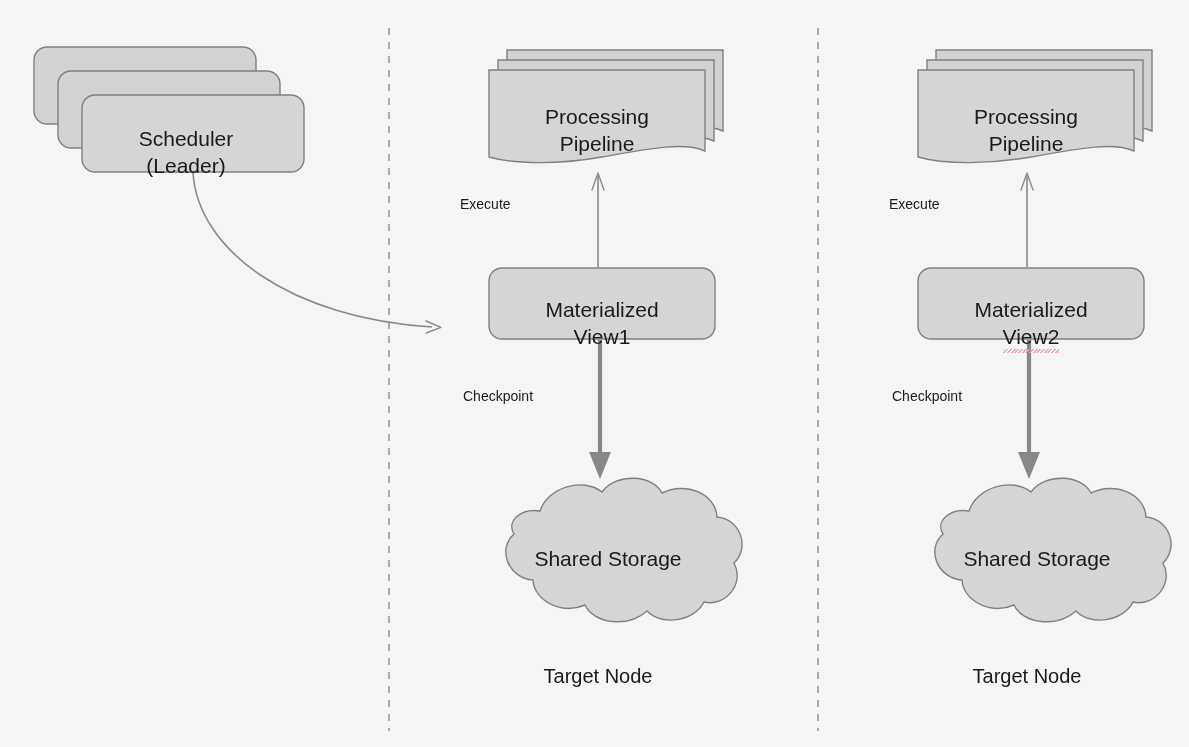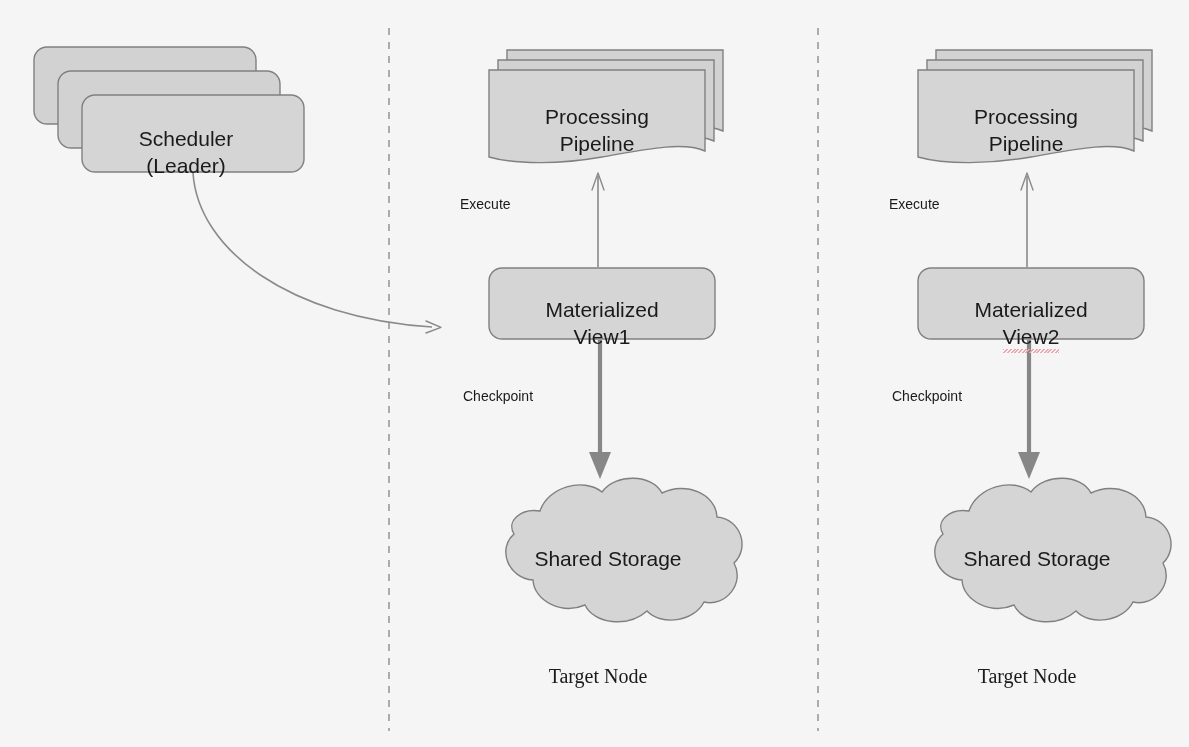--- a/index.html
+++ b/index.html
@@ -79,21 +79,20 @@
   }
   .t-box {
     font-size: 21px;
     margin-top: 16px;
   }
   .t-edge {
     font-size: 14px;
   }
   .t-caption {
     font-size: 20px;
-    font-family: Liberation Serif, serif;
   }
   .spellcheck {
     display: inline-block;
     position: relative;
     text-align: right;
   }
   .spellcheck::after {
     content: "";
     position: absolute;
     left: 0;

